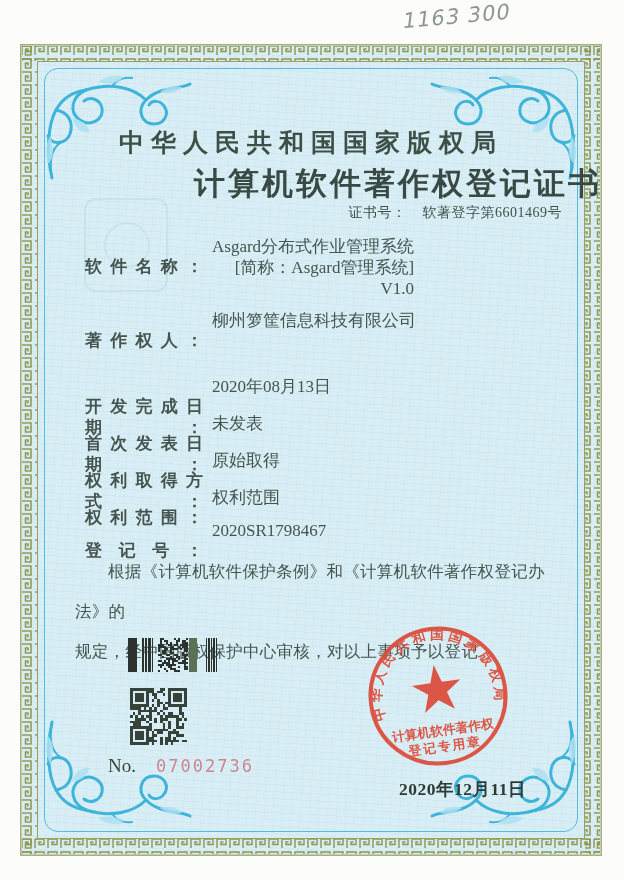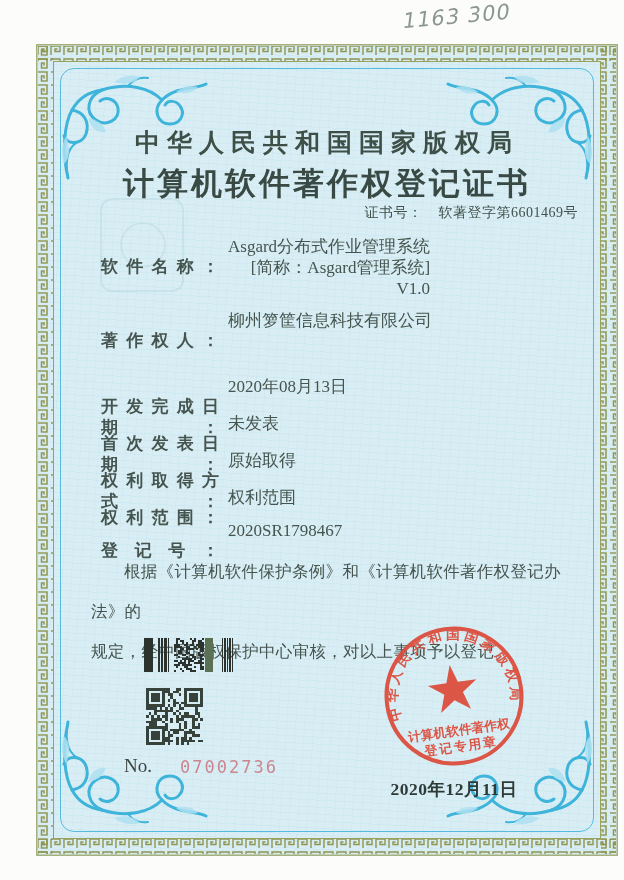--- a/index.html
+++ b/index.html
@@ -7,21 +7,21 @@
     width:624px;height:880px;position:relative;overflow:hidden;
     background:#fcfdfb;
     font-family:"Liberation Serif","DejaVu Serif",serif;
   }
   .handwriting{
     position:absolute;left:402px;top:4px;width:120px;height:34px;
     font-family:"DejaVu Sans",sans-serif;font-size:21px;color:#77857c;
     transform:rotate(-5deg) skewX(-12deg);opacity:.85;letter-spacing:1px;
   }
   .cert{
-    position:absolute;left:36px;top:44px;width:582px;height:812px;
+    position:absolute;left:20px;top:44px;width:582px;height:812px;
     background:
       repeating-linear-gradient(3deg, rgba(150,205,220,.14) 0 1px, rgba(0,0,0,0) 1px 7px),
       repeating-linear-gradient(94deg, rgba(150,205,220,.10) 0 1px, rgba(0,0,0,0) 1px 9px),
       #d9eef4;
   }
   .border-svg{position:absolute;left:0;top:0;}
   .inner-frame{
     position:absolute;left:24px;top:24px;right:24px;bottom:24px;
     border:1.8px solid #55bcdd;border-radius:14px;pointer-events:none;
   }
@@ -31,21 +31,21 @@
   }
   .watermark .wm-inner{
     position:absolute;left:18px;top:22px;width:42px;height:42px;
     border:2px solid rgba(160,198,206,.4);border-radius:50%;
   }
   .authority{
     position:absolute;left:0;right:0;top:82px;text-align:center;
     font-size:25px;font-weight:700;letter-spacing:7px;color:#3e4f48;
   }
   .cert-title{
-    position:absolute;left:0;right:0;top:119px;text-align:center;
+    position:absolute;left:0;right:0;top:119px;text-align:right;
     font-size:31px;font-weight:700;letter-spacing:3px;color:#394a44;
   }
   .certno{
     position:absolute;right:40px;top:160px;font-size:14px;color:#41504b;
     font-weight:400;letter-spacing:.5px;
   }
   .certno .gap{display:inline-block;width:16px;}
   .row{
     position:absolute;left:65px;right:18px;display:flex;gap:9px;
     font-size:17px;color:#45544e;line-height:21px;
@@ -59,30 +59,30 @@
   .statement{
     position:absolute;left:55px;width:494px;top:508px;
     font-size:16.5px;line-height:40px;color:#45544e;font-weight:500;
     letter-spacing:.3px;
   }
   .statement .s1{display:block;text-indent:2em;}
   .statement .s2{display:block;}
   .barcode{position:absolute;left:108px;top:594px;}
   .qrcode{position:absolute;left:110px;top:644px;}
   .serial{
-    position:absolute;left:88px;top:711px;display:flex;gap:28px;align-items:flex-end;
+    position:absolute;left:88px;top:711px;display:flex;gap:20px;align-items:center;
   }
   .serial .prefix{font-size:19px;color:#3b433f;}
   .serial .num{
     font-family:"DejaVu Sans Mono",monospace;font-size:17px;color:#cd8690;
     letter-spacing:2px;
   }
   .seal{position:absolute;left:342px;top:576px;opacity:.93;}
   .issue-date{
-    position:absolute;left:330px;width:176px;top:733px;text-align:center;
+    position:absolute;left:330px;width:176px;top:733px;text-align:right;
     font-size:17.5px;font-weight:600;color:#2e3a36;letter-spacing:.5px;
   }
 </style>
 </head>
 <body>
 
 <div>
 
   <div class="handwriting">1163 300</div>
 

